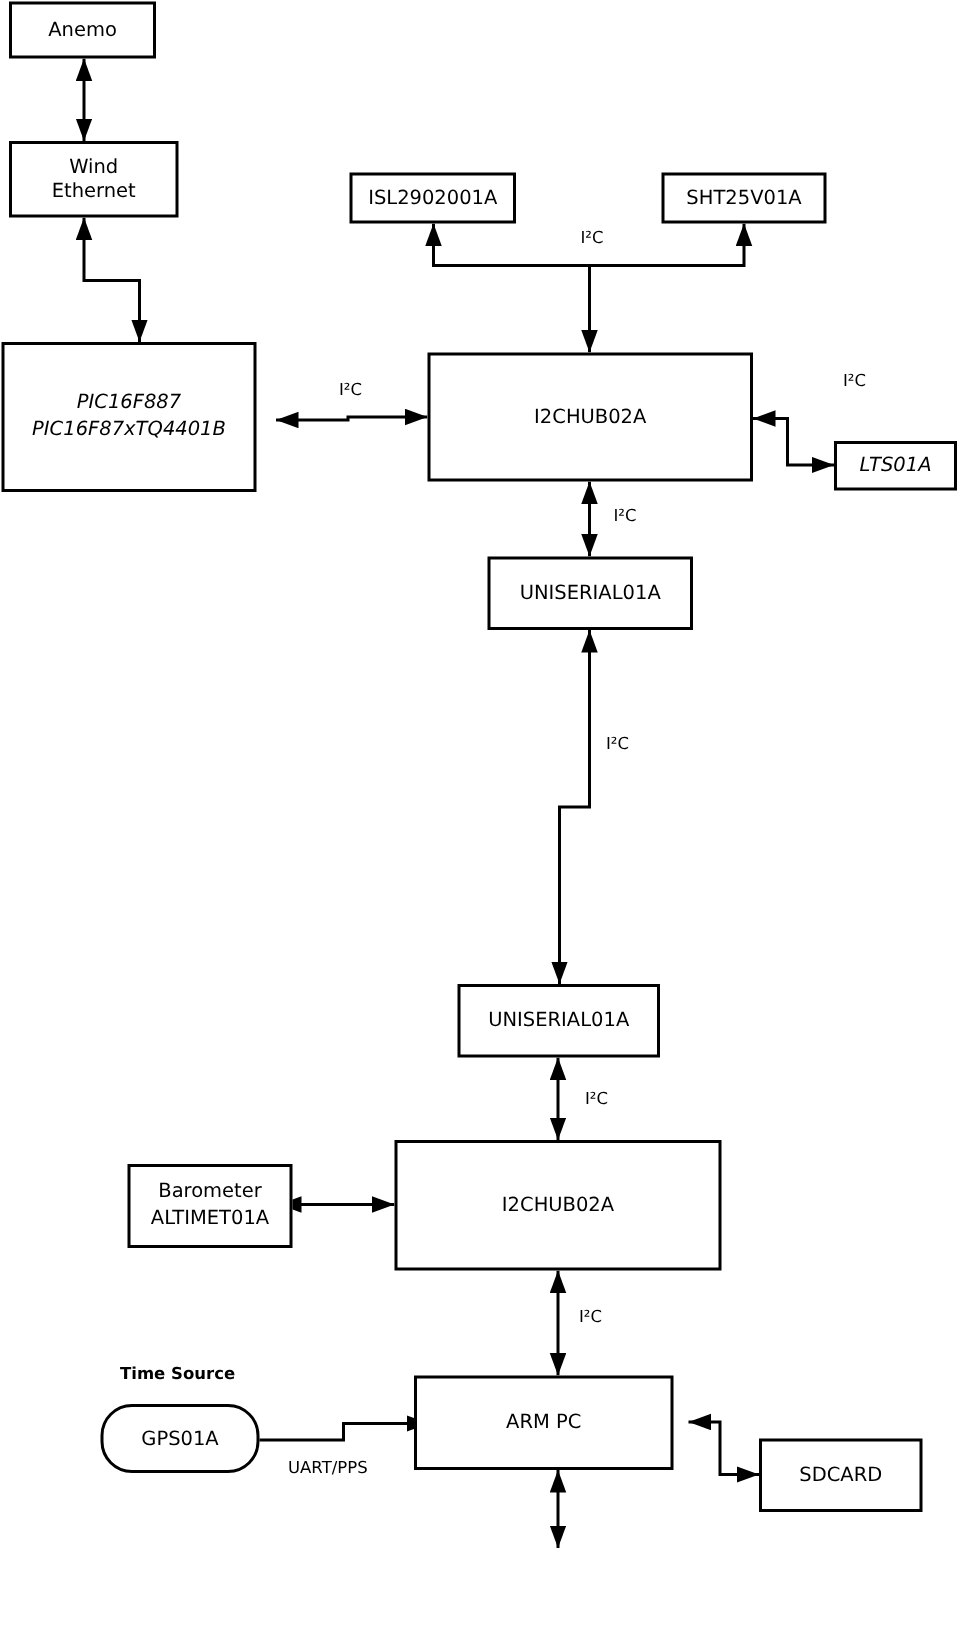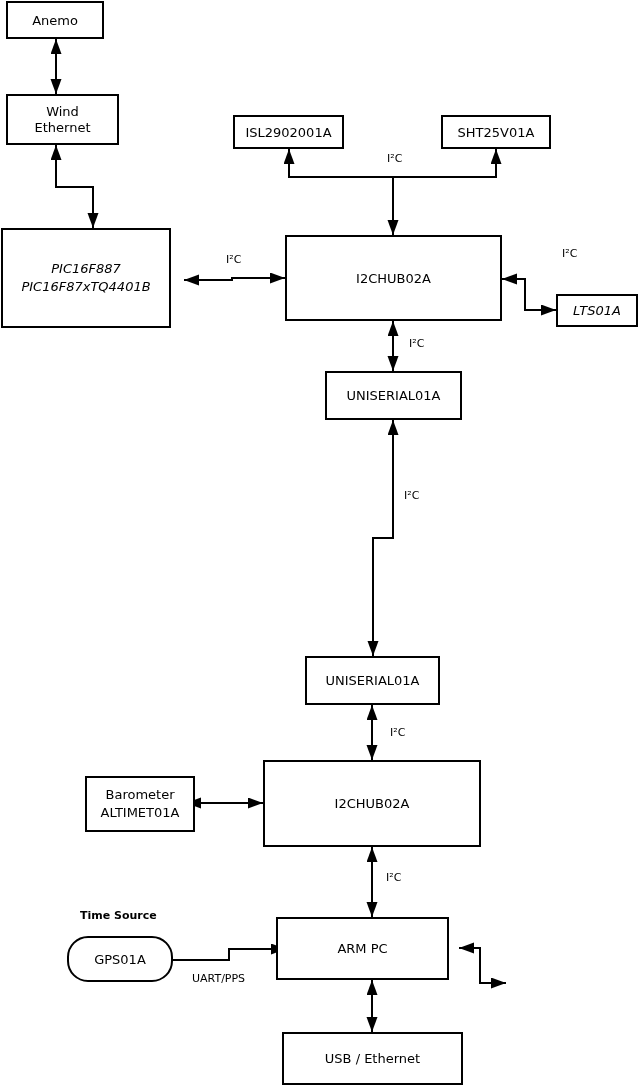--- a/index.html
+++ b/index.html
@@ -118,24 +118,24 @@
   </div>
 
   <div class="node" style="left:67px; top:936px; width:106px; height:46px;border-radius:21px;">
     <span>GPS01A</span>
   </div>
 
   <div class="node" style="left:276px; top:917px; width:173px; height:63px;">
     <span>ARM PC</span>
   </div>
 
+  <div class="node" style="left:506px; top:959px; width:109px; height:49px;">
+    <span>SDCARD</span>
+  </div>
 
-  <div class="node" style="left:282px; top:1032px; width:181px; height:53px;">
-    <span>USB / Ethernet</span>
-  </div>
 
   <span class="lbl" style="left:387px; top:151px;">I²C</span>
   <span class="lbl" style="left:226px; top:252px;">I²C</span>
   <span class="lbl" style="left:562px; top:246px;">I²C</span>
   <span class="lbl" style="left:409px; top:336px;">I²C</span>
   <span class="lbl" style="left:404px; top:488px;">I²C</span>
   <span class="lbl" style="left:390px; top:725px;">I²C</span>
   <span class="lbl" style="left:386px; top:870px;">I²C</span>
   <span class="lbl" style="left:80px; top:908px;font-weight:bold;">Time Source</span>
   <span class="lbl" style="left:192px; top:971px;">UART/PPS</span>

